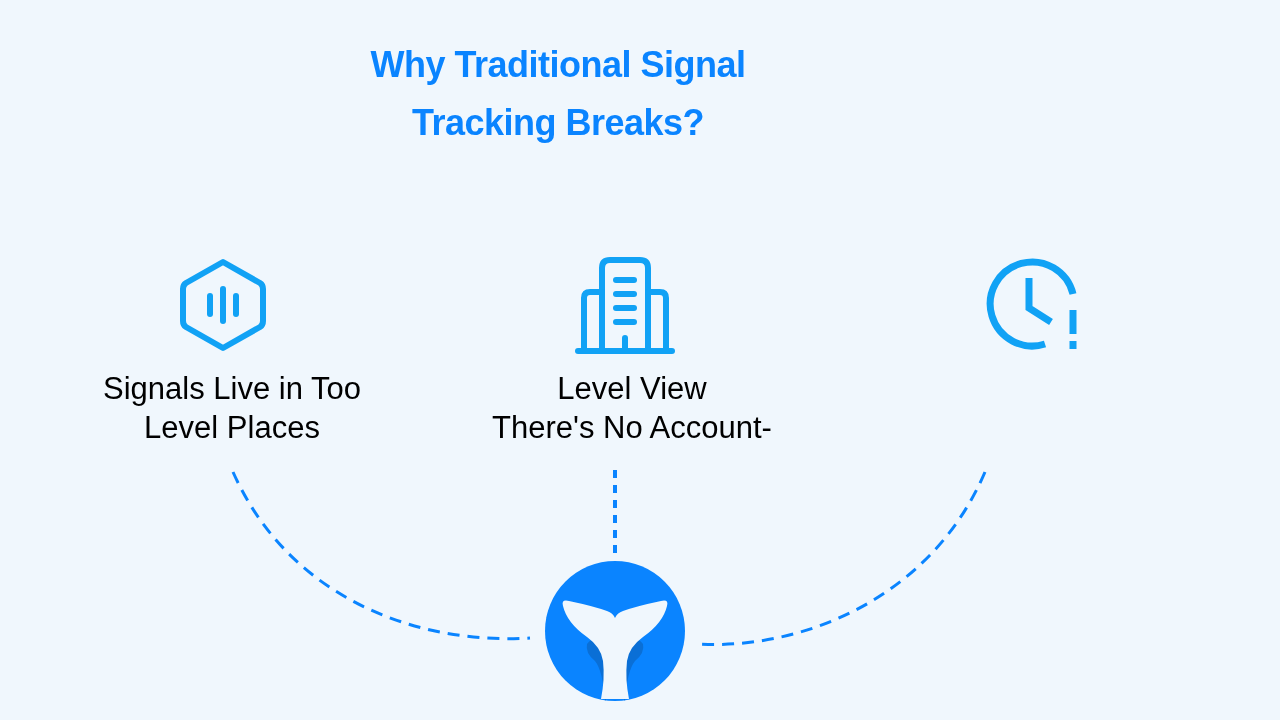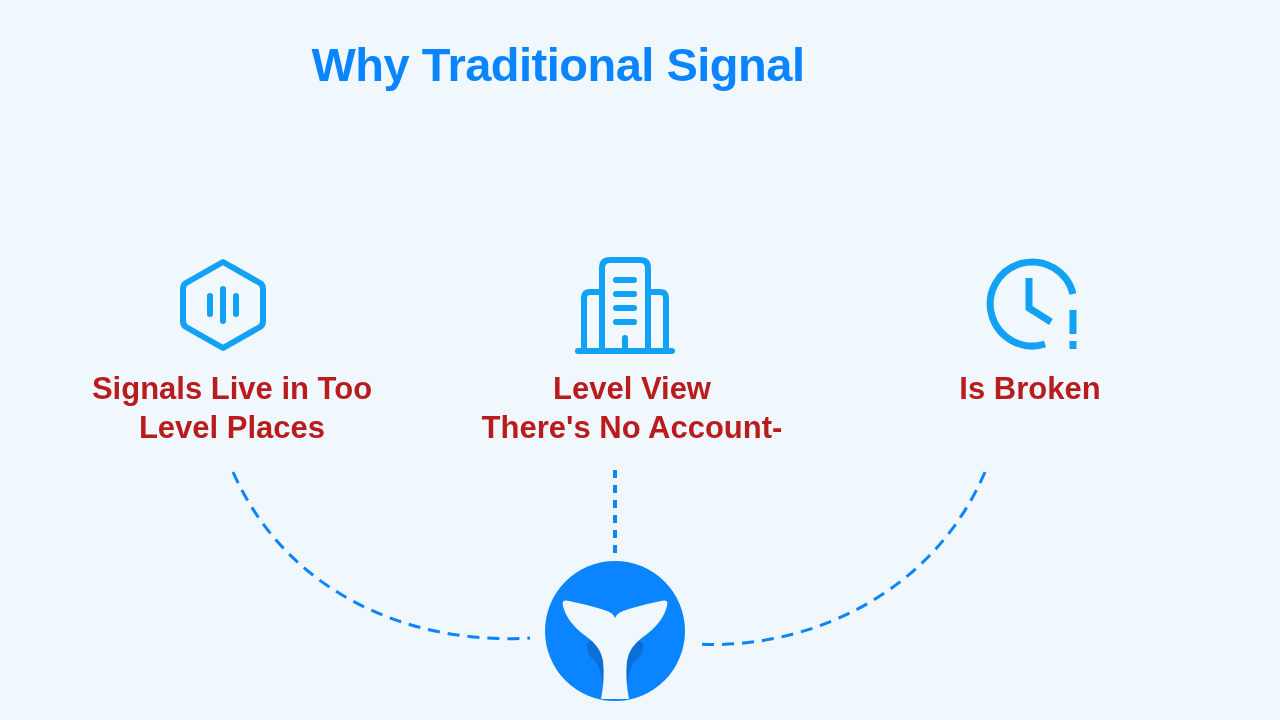--- a/index.html
+++ b/index.html
@@ -1,28 +1,29 @@
 <!DOCTYPE html>
 <html><head>
 <meta charset="utf-8">
 <style>
   html, body { margin:0; padding:0; }
   body { width:1280px; height:720px; background:#f0f7fd; position:relative; overflow:hidden; font-family:"Liberation Sans", sans-serif; }
-  .title { position:absolute; top:36px; left:0; width:1116px; text-align:center; color:#0a84ff; font-weight:bold; font-size:47px; line-height:58px; letter-spacing:-0.5px; }
+  .title { position:absolute; top:36px; left:0; width:1116px; text-align:center; color:#0a84ff; font-weight:bold; font-size:36px; line-height:58px; letter-spacing:-0.5px; }
   .title div { white-space:nowrap; }
   .icon { position:absolute; }
-  .label { position:absolute; width:380px; text-align:center; color:#b91c1c; font-weight:bold; font-size:31px; line-height:39px; }
+  .label { position:absolute; width:380px; text-align:center; color:#000000; font-weight:normal; font-size:31px; line-height:39px; }
   .connectors { position:absolute; left:0; top:0; }
   .logo { position:absolute; left:545px; top:561px; width:140px; height:140px; }
 </style>
 </head>
 <body>
 
 <div class="title">
   <div>Why Traditional Signal</div>
+  <div>Tracking Breaks?</div>
 </div>
 
 <svg class="icon" style="left:178px;top:256px" width="90" height="98" viewBox="0 0 90 98">
   <path d="M45 6 L82 27 Q85 29 85 33 L85 65 Q85 69 82 71 L45 92 L8 71 Q5 69 5 65 L5 33 Q5 29 8 27 Z" fill="none" stroke="#11a2f5" stroke-width="6" stroke-linejoin="round"></path>
   <line x1="32" y1="40" x2="32" y2="58" stroke="#11a2f5" stroke-width="6" stroke-linecap="round"></line>
   <line x1="45" y1="33" x2="45" y2="65" stroke="#11a2f5" stroke-width="6" stroke-linecap="round"></line>
   <line x1="58" y1="40" x2="58" y2="58" stroke="#11a2f5" stroke-width="6" stroke-linecap="round"></line>
 </svg>
 
 <svg class="icon" style="left:574px;top:254px" width="104" height="104" viewBox="0 0 104 104">
@@ -46,21 +47,20 @@
 
 <div class="label" style="left:42px;top:369px">
   <div>Signals Live in Too</div>
   <div>Level Places</div>
 </div>
 <div class="label" style="left:442px;top:369px">
   <div>Level View</div>
   <div>There's No Account-</div>
 </div>
 <div class="label" style="left:840px;top:369px">
-  <div>Is Broken</div>
 </div>
 
 <svg class="connectors" width="1280" height="720" viewBox="0 0 1280 720">
   <path d="M233 472 C 290 600, 420 645, 530 638" fill="none" stroke="#0a84ff" stroke-width="3" stroke-dasharray="12 8"></path>
   <path d="M985 472 C 930 600, 800 650, 698 644" fill="none" stroke="#0a84ff" stroke-width="3" stroke-dasharray="12 8"></path>
   <line x1="615" y1="470" x2="615" y2="560" stroke="#0a84ff" stroke-width="4" stroke-dasharray="8 7"></line>
 </svg>
 
 <svg class="logo" viewBox="0 0 140 140">
   <circle cx="70" cy="70" r="70" fill="#0a84ff"></circle>

